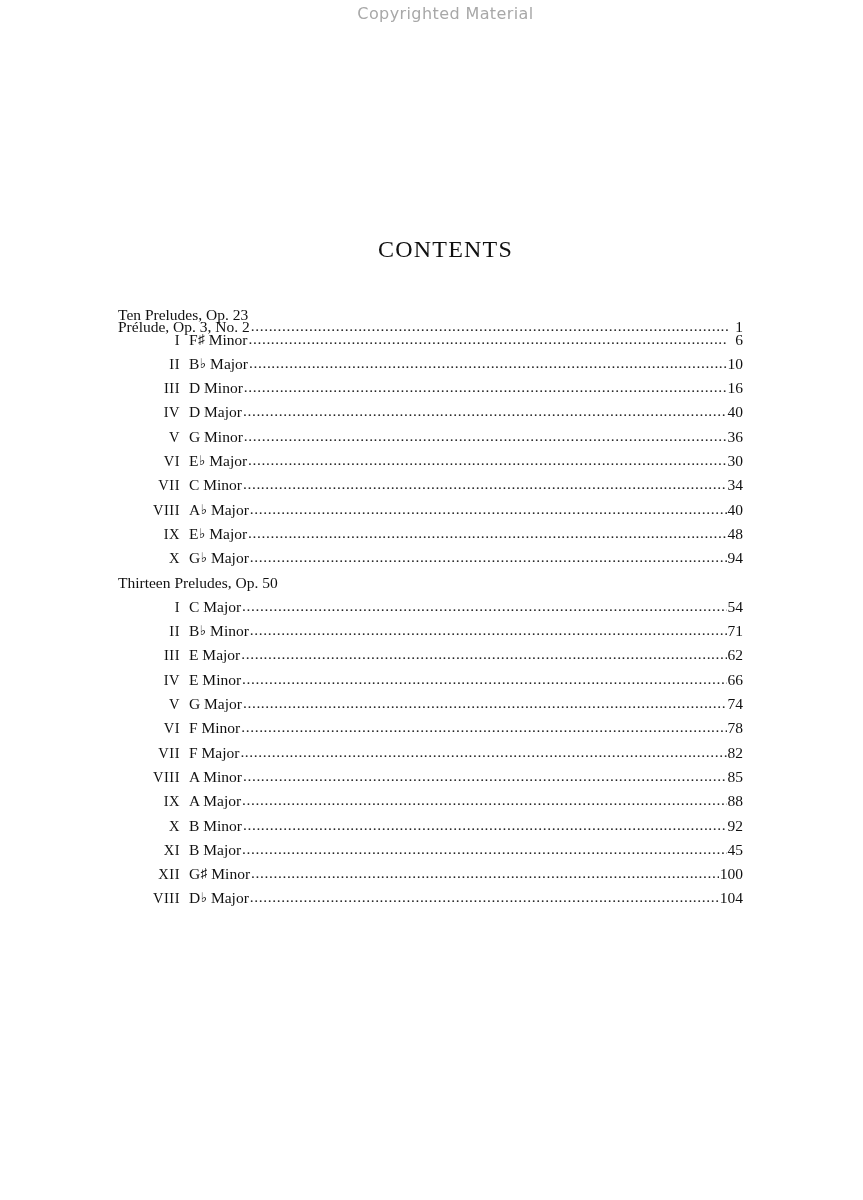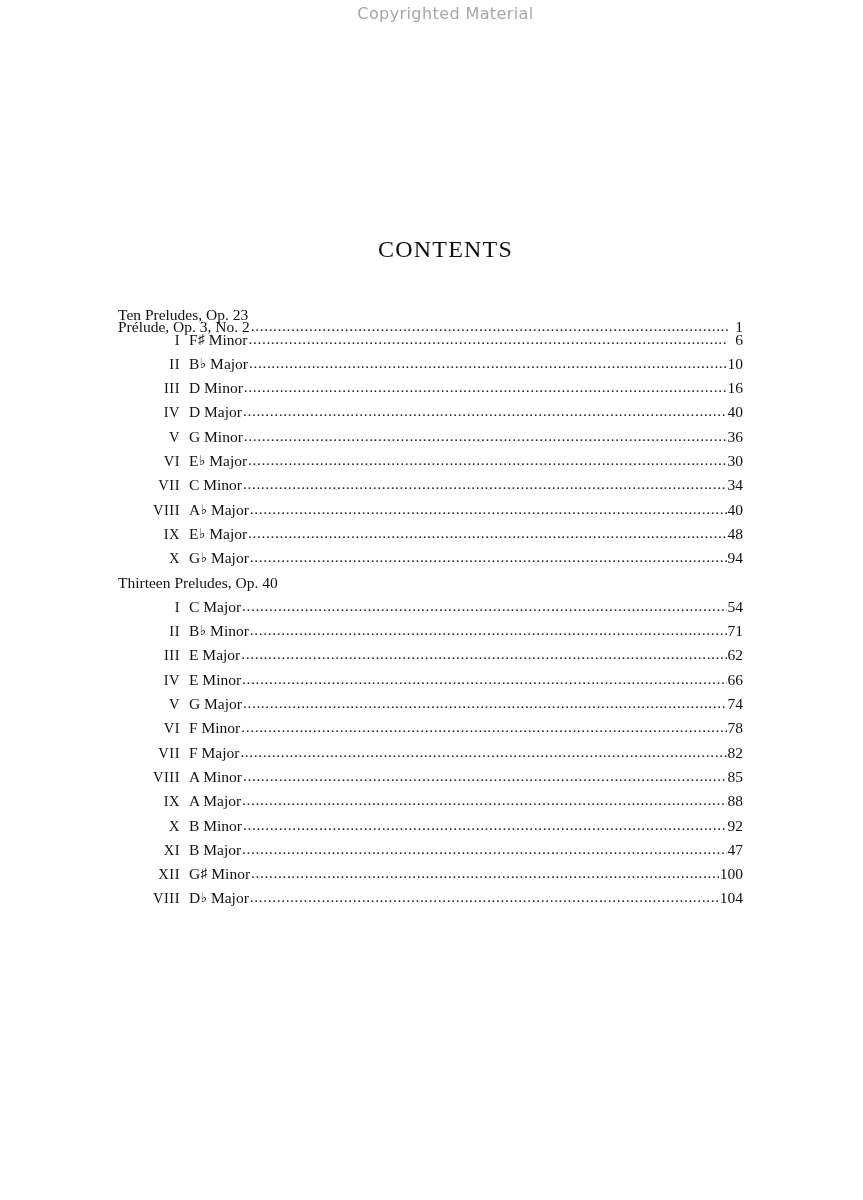--- a/index.html
+++ b/index.html
@@ -194,21 +194,21 @@
         <span class="pg">48</span>
       </div>
       <div class="row item">
         <span class="num">X</span>
         <span class="label"><span>G</span><span class="acc">♭</span><span> Major</span></span>
         <span class="dots">...................................................................................................................................................................</span>
         <span class="pg">94</span>
       </div>
       <div class="row section">
         <span class="num"></span>
-        <span class="label"><span>Thirteen Preludes, Op. 40</span></span>
+        <span class="label"><span>Thirteen Preludes, Op. 50</span></span>
         <span class="dots">...................................................................................................................................................................</span>
         <span class="pg"></span>
       </div>
       <div class="row item">
         <span class="num">I</span>
         <span class="label"><span>C</span><span> Major</span></span>
         <span class="dots">...................................................................................................................................................................</span>
         <span class="pg">54</span>
       </div>
       <div class="row item">
@@ -262,21 +262,21 @@
       <div class="row item">
         <span class="num">X</span>
         <span class="label"><span>B</span><span> Minor</span></span>
         <span class="dots">...................................................................................................................................................................</span>
         <span class="pg">92</span>
       </div>
       <div class="row item">
         <span class="num">XI</span>
         <span class="label"><span>B</span><span> Major</span></span>
         <span class="dots">...................................................................................................................................................................</span>
-        <span class="pg">47</span>
+        <span class="pg">45</span>
       </div>
       <div class="row item">
         <span class="num">XII</span>
         <span class="label"><span>G</span><span class="acc">♯</span><span> Minor</span></span>
         <span class="dots">...................................................................................................................................................................</span>
         <span class="pg">100</span>
       </div>
       <div class="row item">
         <span class="num">VIII</span>
         <span class="label"><span>D</span><span class="acc">♭</span><span> Major</span></span>

